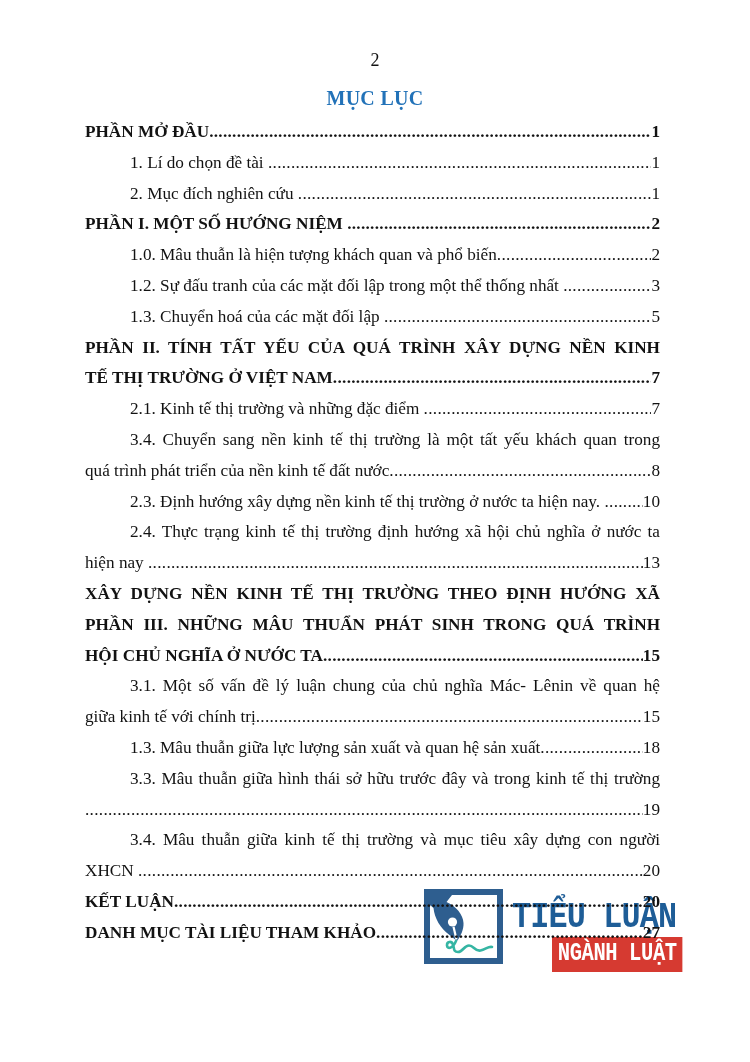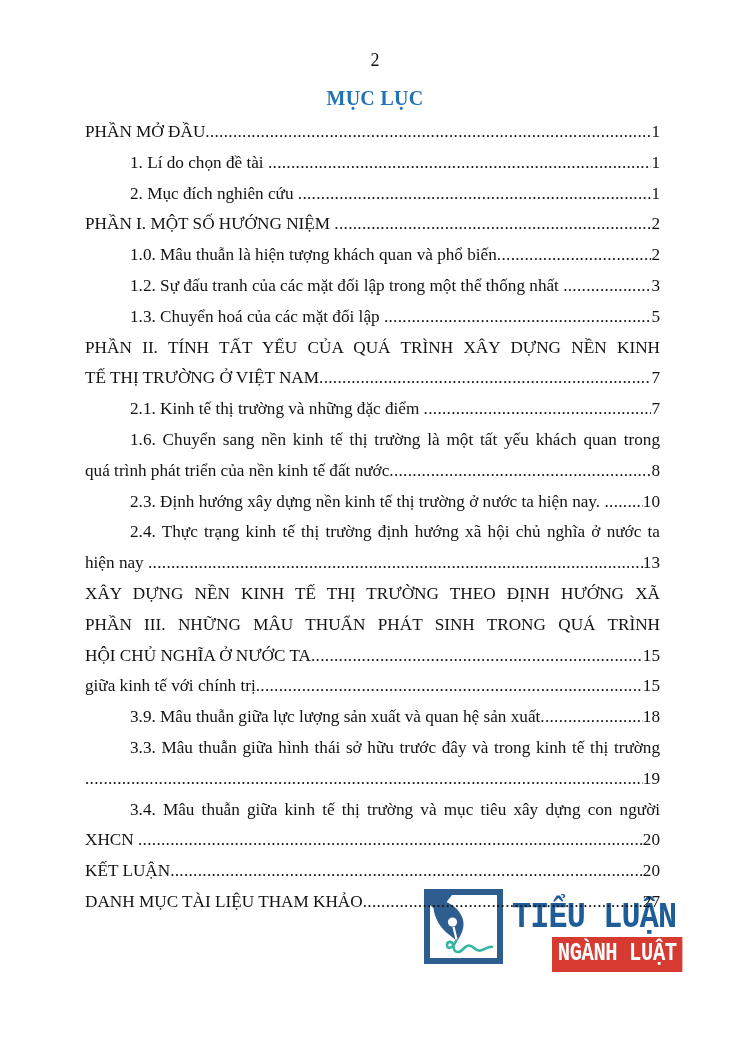--- a/index.html
+++ b/index.html
@@ -31,21 +31,21 @@
     height:30.8px;line-height:30.8px;
     font-size:17.2px;
     overflow:hidden;
   }
   .toc-line .txt{flex:0 0 auto;white-space:pre;}
   .toc-line .dots{
     flex:1 1 auto;min-width:0;overflow:hidden;
     white-space:nowrap;letter-spacing:0.3px;
   }
   .toc-line .pg{flex:0 0 auto;}
-  .toc-line.bold{font-weight:normal;}
+  .toc-line.bold{font-weight:bold;}
   .toc-line.indent .txt{padding-left:45px;}
   .toc-line.justify{
     display:block;white-space:normal;
     text-align:justify;text-align-last:justify;
   }
   .toc-line.justify.indent{text-indent:45px;}
   .toc-line.justify .txt{padding-left:0;white-space:normal;}
   
   .logo{
     position:absolute;left:424px;top:889px;z-index:1;
@@ -136,21 +136,21 @@
       <div class="toc-line bold">
         <span class="txt">TẾ THỊ TRƯỜNG Ở VIỆT NAM</span>
         <span class="dots">............................................................................................................................................................................................................................................................................................................</span>
         <span class="pg">7</span>
       </div>
       <div class="toc-line indent">
         <span class="txt">2.1. Kinh tế thị trường và những đặc điểm </span>
         <span class="dots">............................................................................................................................................................................................................................................................................................................</span>
         <span class="pg">7</span>
       </div>
-      <div class="toc-line indent justify"><span class="txt">1.6. Chuyển sang nền kinh tế thị trường là một tất yếu khách quan trong</span></div>
+      <div class="toc-line indent justify"><span class="txt">3.4. Chuyển sang nền kinh tế thị trường là một tất yếu khách quan trong</span></div>
       <div class="toc-line">
         <span class="txt">quá trình phát triển của nền kinh tế đất nước</span>
         <span class="dots">............................................................................................................................................................................................................................................................................................................</span>
         <span class="pg">8</span>
       </div>
       <div class="toc-line indent">
         <span class="txt">2.3. Định hướng xây dựng nền kinh tế thị trường ở nước ta hiện nay. </span>
         <span class="dots">............................................................................................................................................................................................................................................................................................................</span>
         <span class="pg">10</span>
       </div>
@@ -160,27 +160,28 @@
         <span class="dots">............................................................................................................................................................................................................................................................................................................</span>
         <span class="pg">13</span>
       </div>
       <div class="toc-line bold justify"><span class="txt">XÂY DỰNG NỀN KINH TẾ THỊ TRƯỜNG THEO ĐỊNH HƯỚNG XÃ</span></div>
       <div class="toc-line bold justify"><span class="txt">PHẦN III. NHỮNG MÂU THUẨN PHÁT SINH TRONG QUÁ TRÌNH</span></div>
       <div class="toc-line bold">
         <span class="txt">HỘI CHỦ NGHĨA Ở NƯỚC TA</span>
         <span class="dots">............................................................................................................................................................................................................................................................................................................</span>
         <span class="pg">15</span>
       </div>
+      <div class="toc-line indent justify"><span class="txt">3.1. Một số vấn đề lý luận chung của chủ nghĩa Mác- Lênin về quan hệ</span></div>
       <div class="toc-line">
         <span class="txt">giữa kinh tế với chính trị</span>
         <span class="dots">............................................................................................................................................................................................................................................................................................................</span>
         <span class="pg">15</span>
       </div>
       <div class="toc-line indent">
-        <span class="txt">3.9. Mâu thuẫn giữa lực lượng sản xuất và quan hệ sản xuất</span>
+        <span class="txt">1.3. Mâu thuẫn giữa lực lượng sản xuất và quan hệ sản xuất</span>
         <span class="dots">............................................................................................................................................................................................................................................................................................................</span>
         <span class="pg">18</span>
       </div>
       <div class="toc-line indent justify"><span class="txt">3.3. Mâu thuẫn giữa hình thái sở hữu trước đây và trong kinh tế thị trường</span></div>
       <div class="toc-line">
         <span class="txt"></span>
         <span class="dots">............................................................................................................................................................................................................................................................................................................</span>
         <span class="pg">19</span>
       </div>
       <div class="toc-line indent justify"><span class="txt">3.4. Mâu thuẫn giữa kinh tế thị trường và mục tiêu xây dựng con người</span></div>

